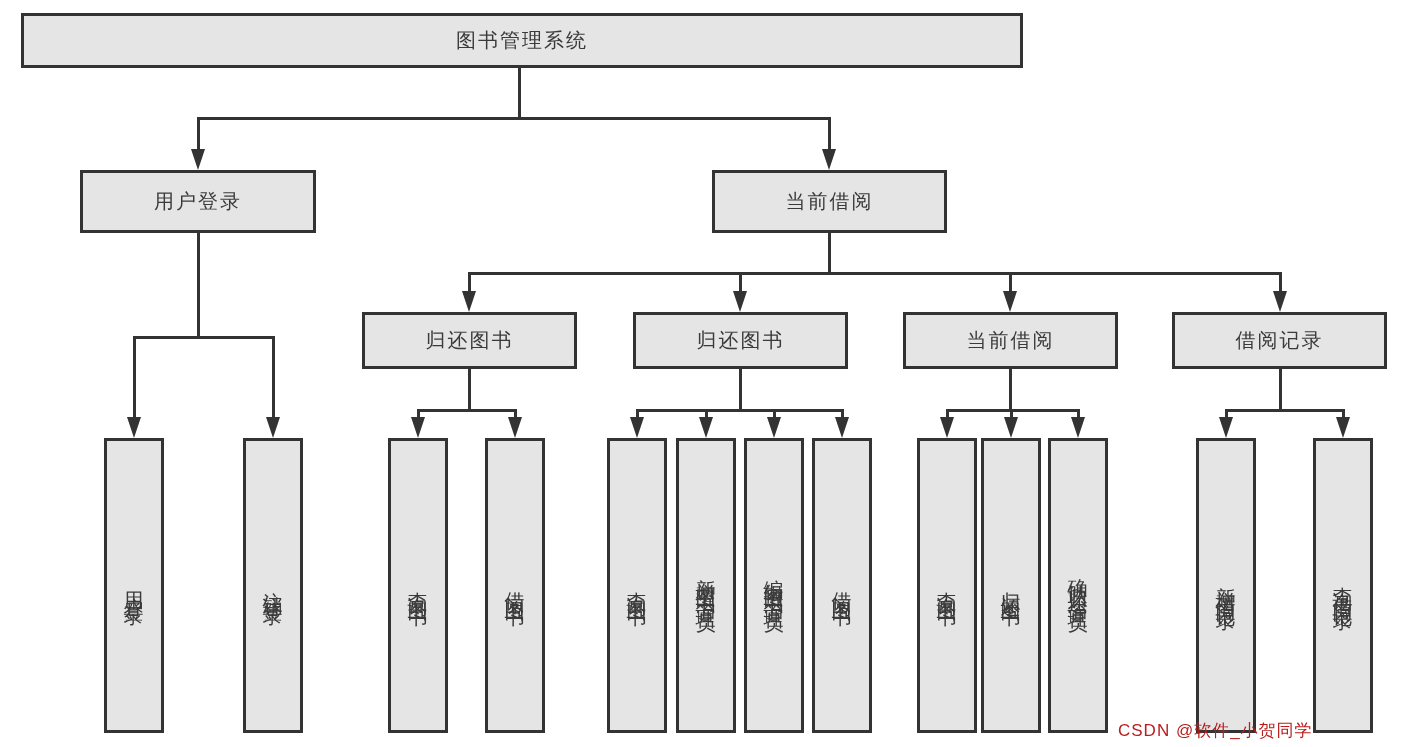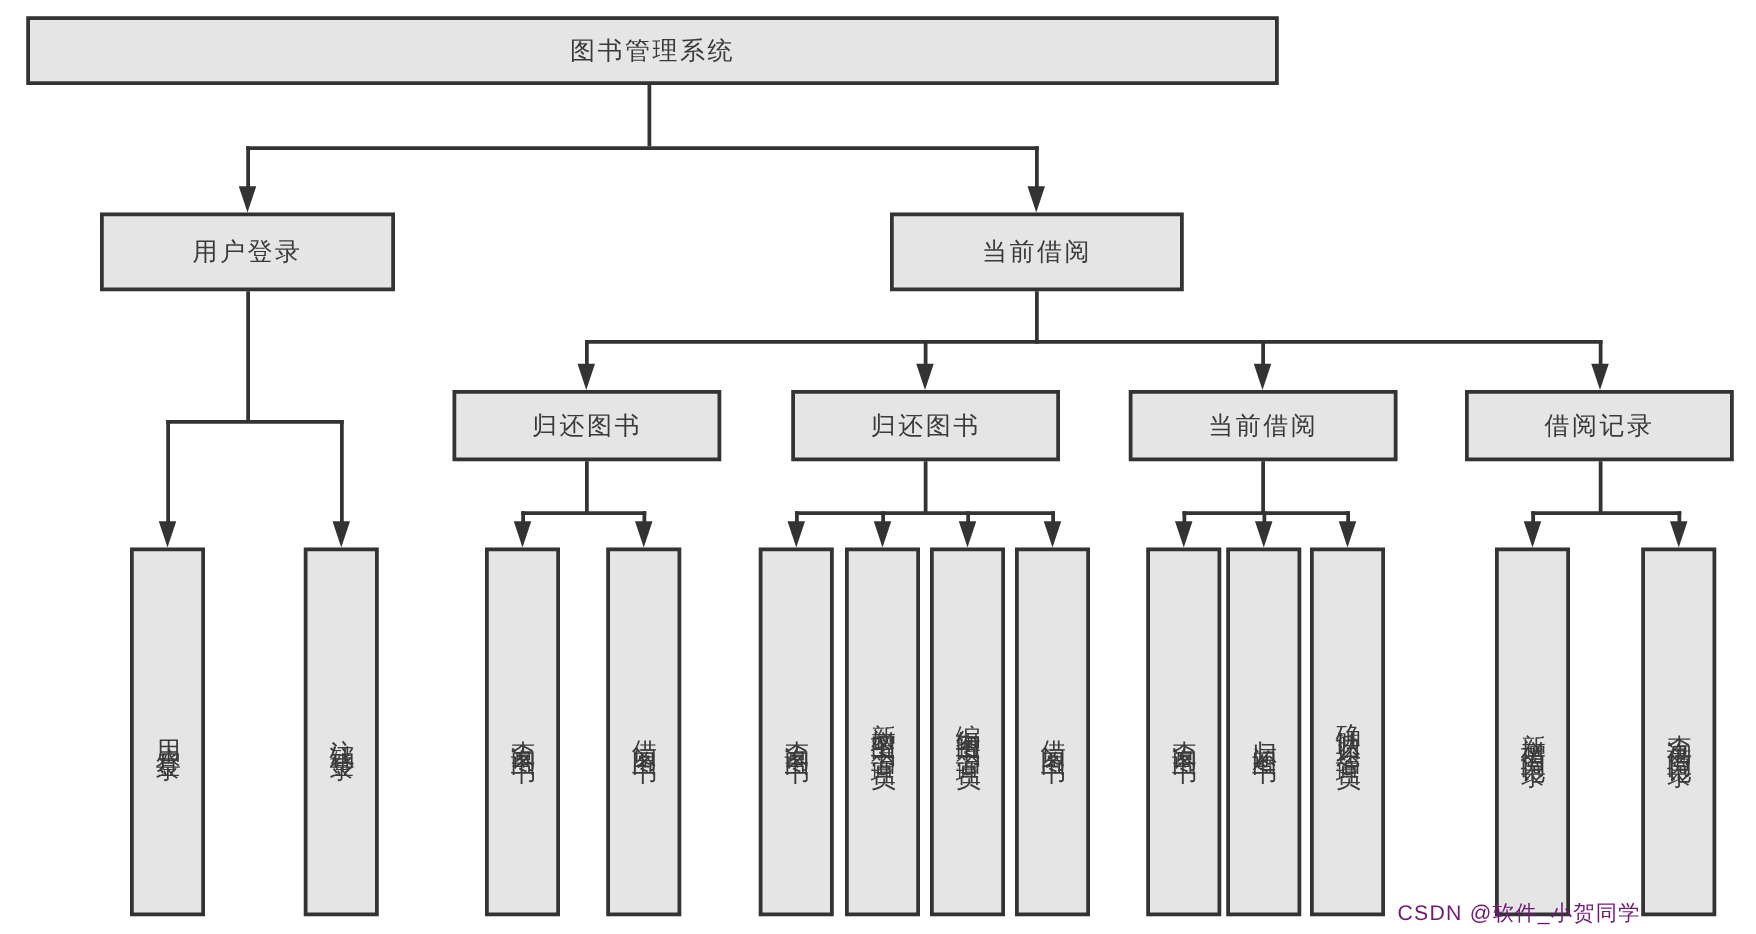--- a/index.html
+++ b/index.html
@@ -21,21 +21,21 @@
   }
   .vline { position:absolute; width:3px; background:#333333; }
   .hline { position:absolute; height:3px; background:#333333; }
   .arrow {
     position:absolute; width:0; height:0;
     border-left:7px solid transparent; border-right:7px solid transparent;
     border-top:21px solid #333333;
   }
   .watermark {
     position:absolute; left:1118px; top:719px;
-    font-size:17px; color:#701a75; letter-spacing:1px; white-space:nowrap;
+    font-size:17px; color:#b91c1c; letter-spacing:1px; white-space:nowrap;
   }
 </style>
 </head>
 <body>
 
 <div class="canvas">
 
   <div class="box" style="left:21px;top:13px;width:1002px;height:55px;">
     <span class="h-label">图书管理系统</span>
   </div>

